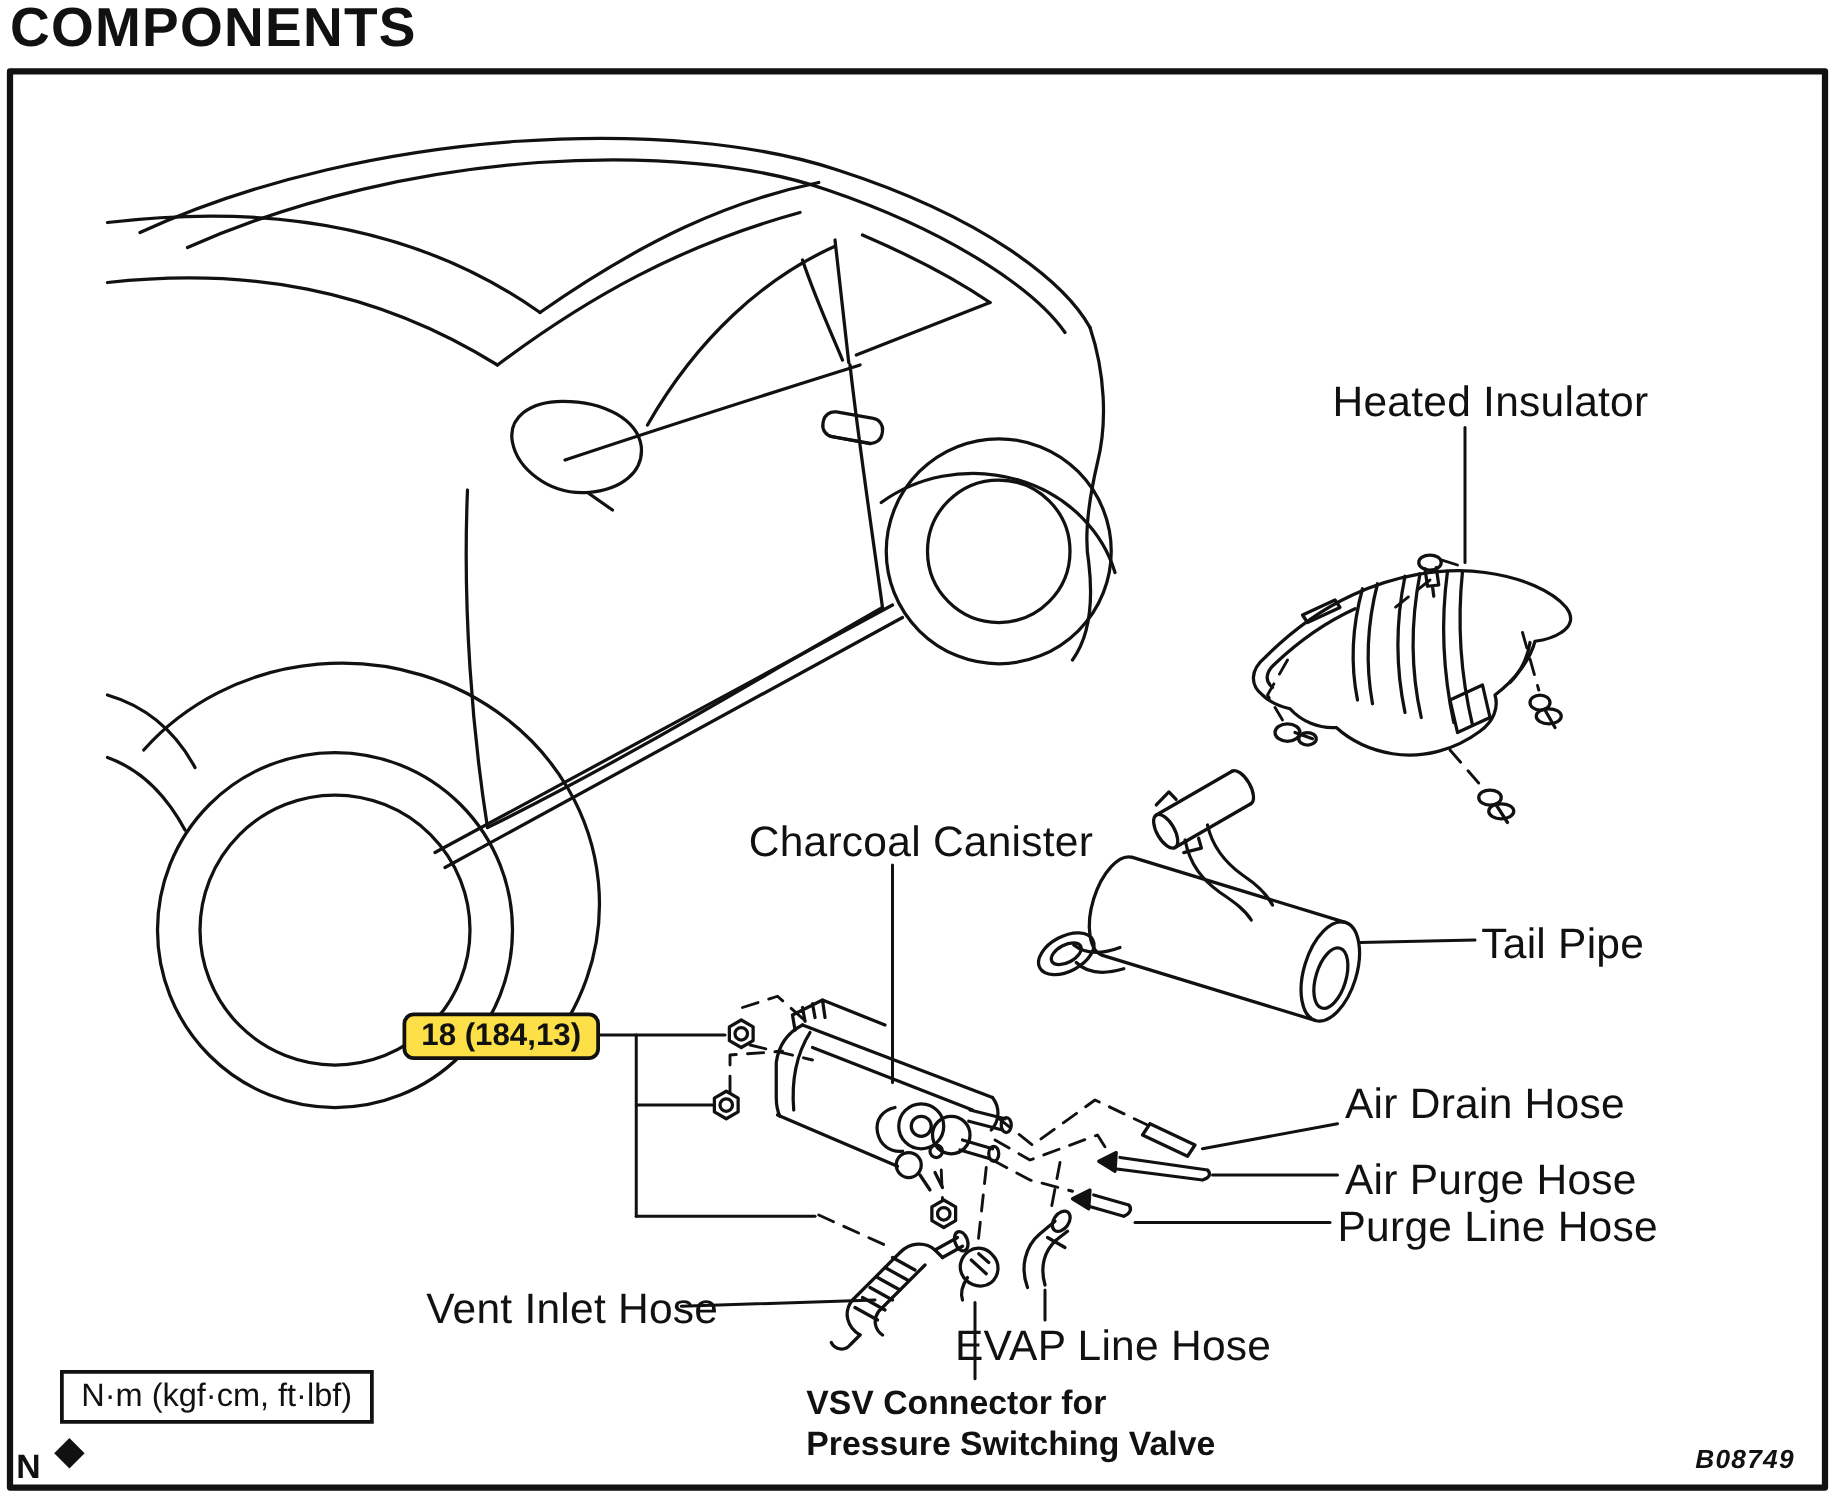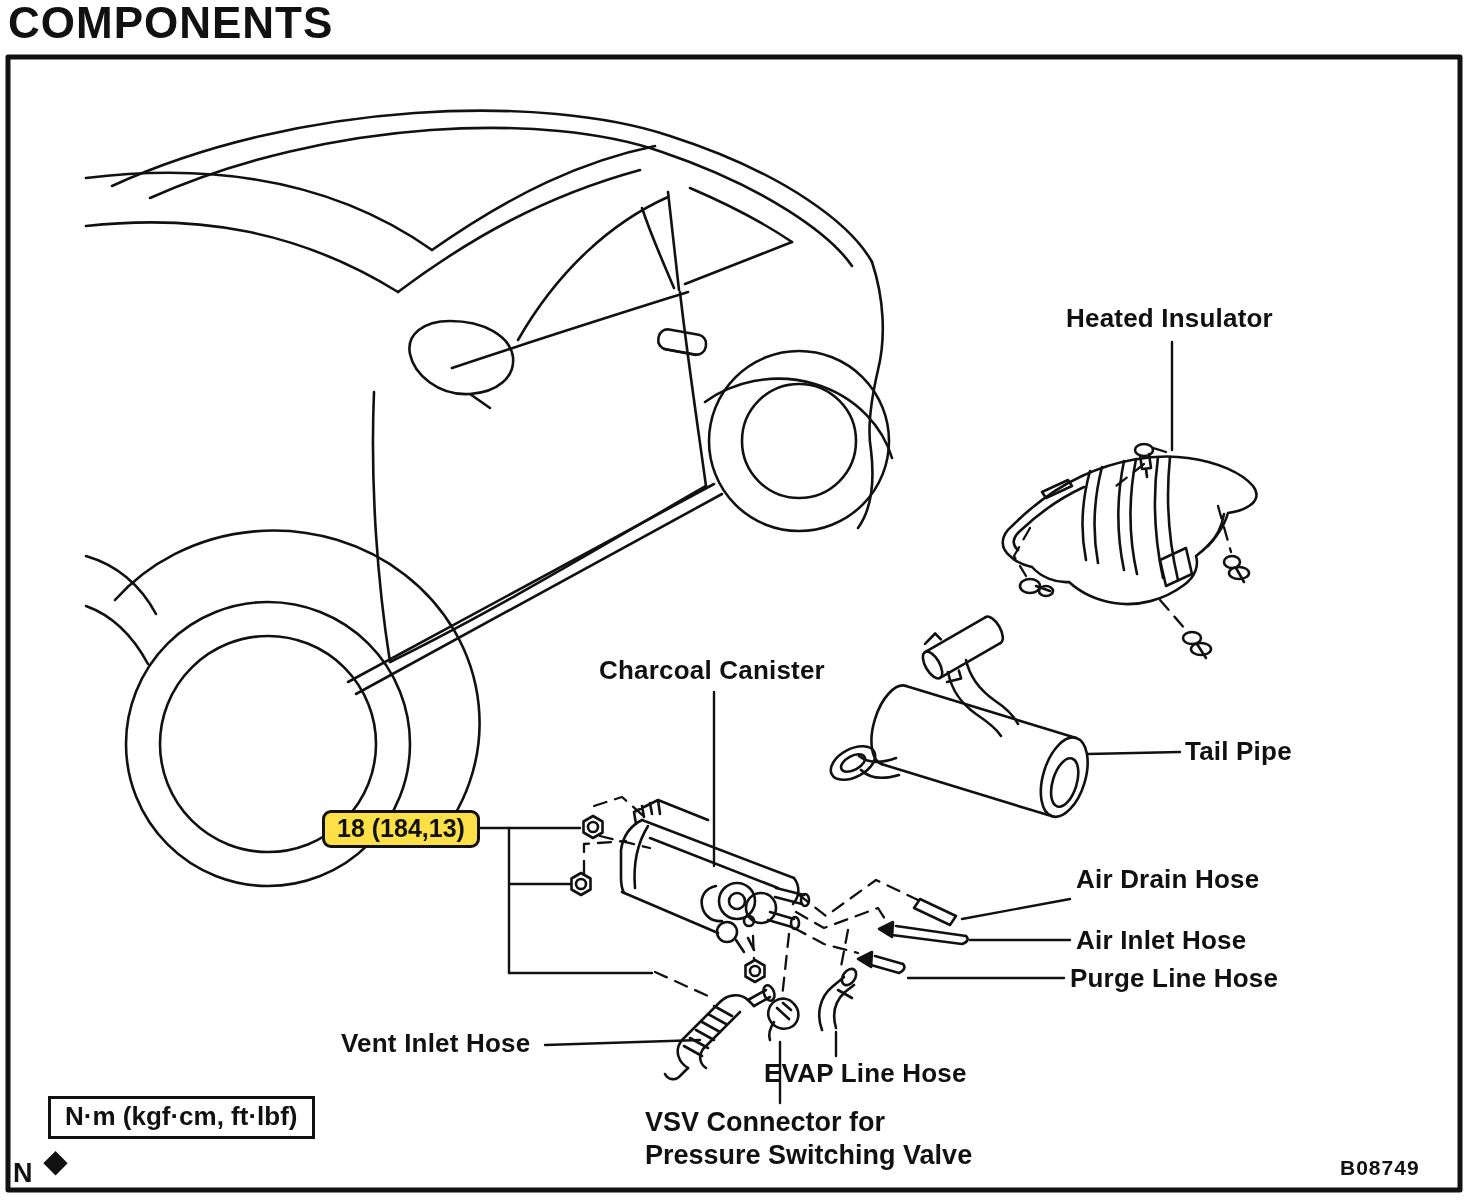--- a/index.html
+++ b/index.html
@@ -1,26 +1,26 @@
 <!DOCTYPE html>
 <html><head>
 <meta charset="utf-8">
 <style>
   html,body{margin:0;padding:0;background:#fff;}
   body{width:1472px;height:1202px;position:relative;font-family:"Liberation Sans",sans-serif;color:#111;overflow:hidden;}
   #stage{position:absolute;inset:0;}
   svg{position:absolute;left:0;top:0;}
-  .lbl{position:absolute;font-weight:700;font-size:26px;letter-spacing:.2px;white-space:nowrap;}
+  .lbl{position:absolute;font-weight:400;font-size:34px;letter-spacing:.2px;white-space:nowrap;}
   .title{position:absolute;left:8px;top:-2px;font-size:44px;font-weight:700;letter-spacing:1px;}
   .torque-box{position:absolute;left:322px;top:810px;border:3.5px solid #111;border-radius:9px;padding:1px 12px 2px;font-size:25px;font-weight:700;background:#fde047;}
-  .units-box{position:absolute;left:48px;top:1096px;border:3.5px solid #111;padding:2px 14px 4px;font-size:26px;font-weight:700;background:#fff;}
+  .units-box{position:absolute;left:48px;top:1096px;border:3.5px solid #111;padding:2px 14px 4px;font-size:26px;font-weight:400;background:#fff;}
   .nonreuse{position:absolute;left:44px;top:1146px;font-size:27px;font-weight:700;display:flex;align-items:center;gap:10px;}
   .nonreuse .dia{font-size:30px;line-height:1;}
   .vsv{position:absolute;left:645px;top:1106px;font-size:27px;font-weight:700;line-height:33px;white-space:nowrap;}
-  .ref{position:absolute;left:1340px;top:1156px;width:112px;text-align:left;font-size:21px;font-weight:600;letter-spacing:1px;}
+  .ref{position:absolute;left:1340px;top:1156px;width:112px;text-align:center;font-size:21px;font-weight:600;letter-spacing:1px;font-style:italic;}
   .nmark{position:absolute;left:13px;top:1158px;font-size:27px;font-weight:700;}
 </style>
 </head>
 <body>
 
 <div id="stage">
 
 <svg width="1472" height="1202" viewBox="0 0 1472 1202">
   <g fill="none" stroke="#111" stroke-width="2.6" stroke-linecap="round" stroke-linejoin="round">
 
@@ -216,21 +216,21 @@
     </g>
   </g>
 </svg>
 
 <div class="title">COMPONENTS</div>
 
 <div class="lbl" style="left:1066px;top:303px">Heated Insulator</div>
 <div class="lbl" style="left:599px;top:655px">Charcoal Canister</div>
 <div class="lbl" style="left:1185px;top:736px">Tail Pipe</div>
 <div class="lbl" style="left:1076px;top:864px">Air Drain Hose</div>
-<div class="lbl" style="left:1076px;top:925px">Air Inlet Hose</div>
+<div class="lbl" style="left:1076px;top:925px">Air Purge Hose</div>
 <div class="lbl" style="left:1070px;top:963px">Purge Line Hose</div>
 <div class="lbl" style="left:341px;top:1028px">Vent Inlet Hose</div>
 <div class="lbl" style="left:764px;top:1058px">EVAP Line Hose</div>
 
 <div class="vsv">
   <div>VSV Connector for</div>
   <div>Pressure Switching Valve</div>
 </div>
 
 <div class="torque-box">18 (184,13)</div>

